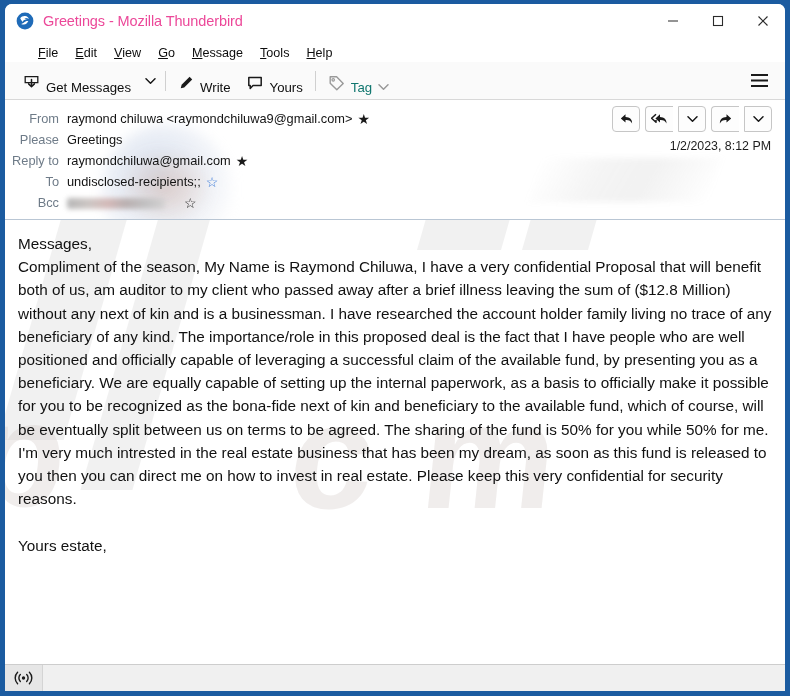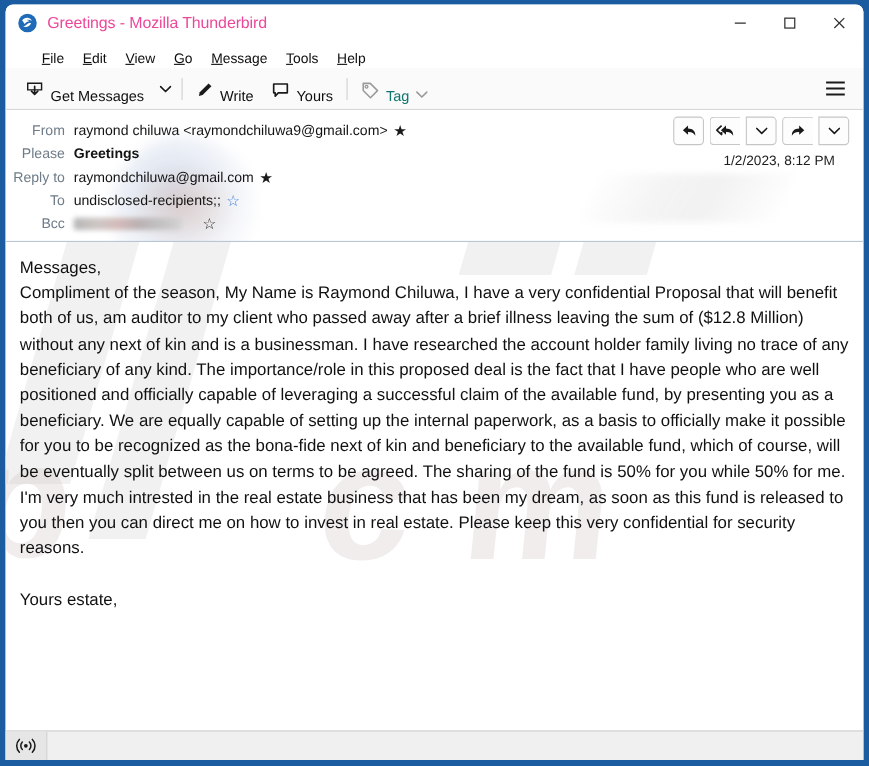--- a/index.html
+++ b/index.html
@@ -155,21 +155,21 @@
     flex: 0 0 auto;
   }
   .hdr-value {
     font-size: 12.8px;
     color: #131313;
     display: flex;
     align-items: center;
     gap: 5px;
     white-space: nowrap;
   }
-  .hdr-value.bold { font-weight: bold; }
+  .hdr-value.bold { font-weight: normal; }
   .star {
     display: inline-block;
     line-height: 1;
     font-size: 14px;
     cursor: default;
   }
   .star.dark { color: #1a1a1a; }
   .star.blue { color: #3a7ad9; }
 
   #bcc-redacted {
@@ -200,21 +200,21 @@
     border: 1px solid #c6c6c6;
     border-radius: 4px;
     background: #fdfdfd;
     display: flex; align-items: center; justify-content: center;
     cursor: default;
   }
   .rb.joined-left { border-top-right-radius:0; border-bottom-right-radius:0; border-right:none; }
   .rb.joined-right{ border-top-left-radius:0; border-bottom-left-radius:0; }
   #msg-date {
     position: absolute;
-    right: 26px;
+    right: 14px;
     top: 39px;
     font-size: 12.4px;
     color: #1d1d1d;
     z-index: 3;
     white-space: nowrap;
   }
 
   
   #hdr-ghost {
     position: absolute;

